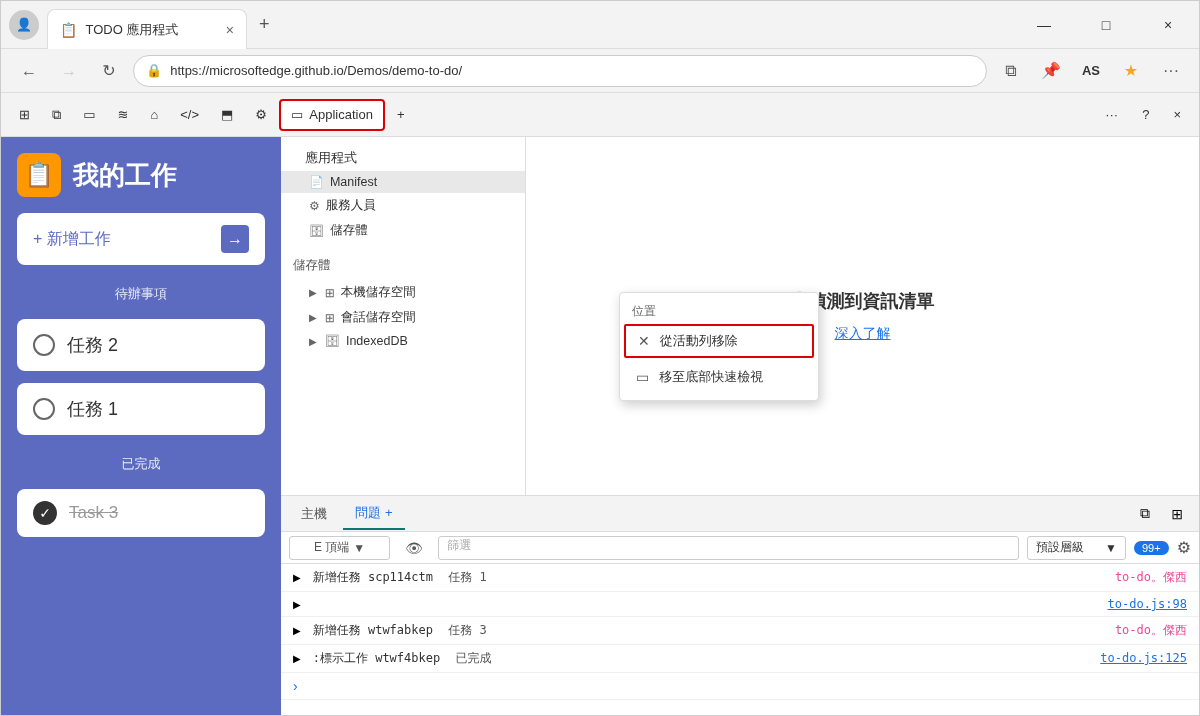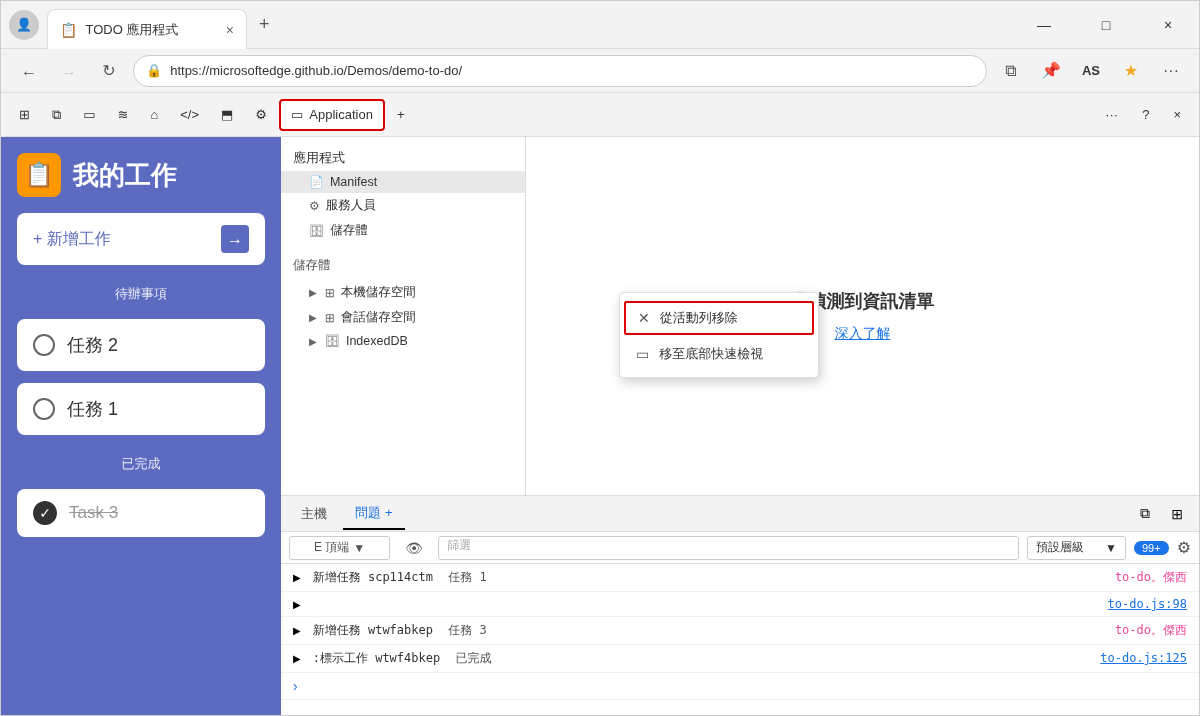--- a/index.html
+++ b/index.html
@@ -51,21 +51,21 @@
     .completed-section-label { color: rgba(255,255,255,0.85); font-size: 13px; text-align: center; margin: 8px 0 4px; }
     .task-completed { background: #fff; border-radius: 8px; padding: 12px 16px; display: flex; align-items: center; gap: 12px; cursor: pointer; font-size: 17px; color: #999; }
     .check-circle { width: 24px; height: 24px; border-radius: 50%; background: #333; display: flex; align-items: center; justify-content: center; color: #fff; font-size: 14px; flex-shrink: 0; }
 
     
     .devtools-panel { flex: 1; display: flex; flex-direction: column; overflow: hidden; background: #fff; }
     .devtools-left-panel { flex: 1; display: flex; overflow: hidden; }
     
     
     .app-tree { width: 245px; border-right: 1px solid #ddd; overflow-y: auto; padding: 8px 0; flex-shrink: 0; }
-    .app-tree-header { padding: 4px 12px; font-size: 13px; color: #333; font-weight: 500; }
+    .app-tree-header { padding: 4px 24px; font-size: 13px; color: #333; font-weight: 500; }
     .app-tree-item { padding: 4px 12px 4px 28px; font-size: 12.5px; color: #333; cursor: pointer; display: flex; align-items: center; gap: 6px; }
     .app-tree-item.selected { background: #e8e8e8; }
     .tree-icon { font-size: 12px; color: #666; }
     .tree-expand { font-size: 10px; color: #666; margin-right: 2px; }
     .tree-section-item { padding: 6px 12px; font-size: 12.5px; color: #555; font-weight: 500; margin-top: 8px; }
 
     
     .devtools-main { flex: 1; display: flex; flex-direction: column; overflow: hidden; }
     .devtools-content { flex: 1; display: flex; flex-direction: column; align-items: center; justify-content: center; padding: 20px; }
     .no-manifest { text-align: center; }
@@ -77,21 +77,21 @@
     .context-menu { background: #fff; border: 1px solid #ddd; border-radius: 4px; box-shadow: 2px 4px 12px rgba(0,0,0,0.2); min-width: 200px; padding: 6px 0; }
     .context-menu-section-label { padding: 4px 12px 2px; font-size: 12px; color: #666; }
     .context-menu-item { padding: 8px 16px; font-size: 13px; color: #333; cursor: pointer; display: flex; align-items: center; gap: 10px; }
     .context-menu-item.highlighted { background: transparent; border: 2px solid #d00; margin: 2px 4px; border-radius: 2px; padding: 6px 12px; }
     .context-icon { font-size: 14px; color: #555; }
 
     
     .bottom-panel { height: 220px; border-top: 1px solid #ddd; display: flex; flex-direction: column; background: #fff; }
     .bottom-tabs { height: 36px; display: flex; align-items: center; padding: 0 8px; gap: 4px; border-bottom: 1px solid #ddd; background: #f3f3f3; }
     .bottom-tab { padding: 4px 12px; font-size: 13px; color: #555; cursor: pointer; height: 32px; display: flex; align-items: center; }
-    .bottom-tab.active { color: #1a73e8; border-bottom: 2px solid #000000; }
+    .bottom-tab.active { color: #1a73e8; border-bottom: 2px solid #0f766e; }
     .bottom-tab-right { margin-left: auto; display: flex; gap: 4px; }
     .bottom-tab-btn { width: 28px; height: 28px; display: flex; align-items: center; justify-content: center; cursor: pointer; font-size: 14px; }
 
     .console-toolbar { height: 32px; display: flex; align-items: center; padding: 0 8px; gap: 8px; border-bottom: 1px solid #ddd; }
     .console-filter { height: 24px; background: #fff; border: 1px solid #ccc; border-radius: 3px; padding: 0 24px; font-size: 12px; min-width: 60px; display: flex; align-items: center; color: #555; }
     .console-filter-input { height: 24px; flex: 1; background: #fff; border: 1px solid #ccc; border-radius: 3px; padding: 0 8px; font-size: 12px; color: #555; }
     .console-level { height: 24px; background: #fff; border: 1px solid #ccc; border-radius: 3px; padding: 0 8px; font-size: 12px; display: flex; align-items: center; gap: 21px; color: #333; }
     .console-badge { background: #1a73e8; color: #fff; border-radius: 10px; padding: 1px 8px; font-size: 11px; }
     .console-gear { margin-left: auto; cursor: pointer; color: #555; font-size: 16px; }
 
@@ -299,20 +299,21 @@
           </div>
           <div class="console-entry">
             <span style="color:#1a73e8;font-size:14px;">›</span>
           </div>
         </div>
       </div>
     </div>
 
     <div class="context-menu-overlay">
       <div class="context-menu">
+        <div class="context-menu-section-label">位置</div>
         <div class="context-menu-item highlighted" style="border:2px solid #d00;">
           <span class="context-icon">✕</span>
           <span>從活動列移除</span>
         </div>
         <div class="context-menu-item">
           <span class="context-icon">▭</span>
           <span>移至底部快速檢視</span>
         </div>
       </div>
     </div>

